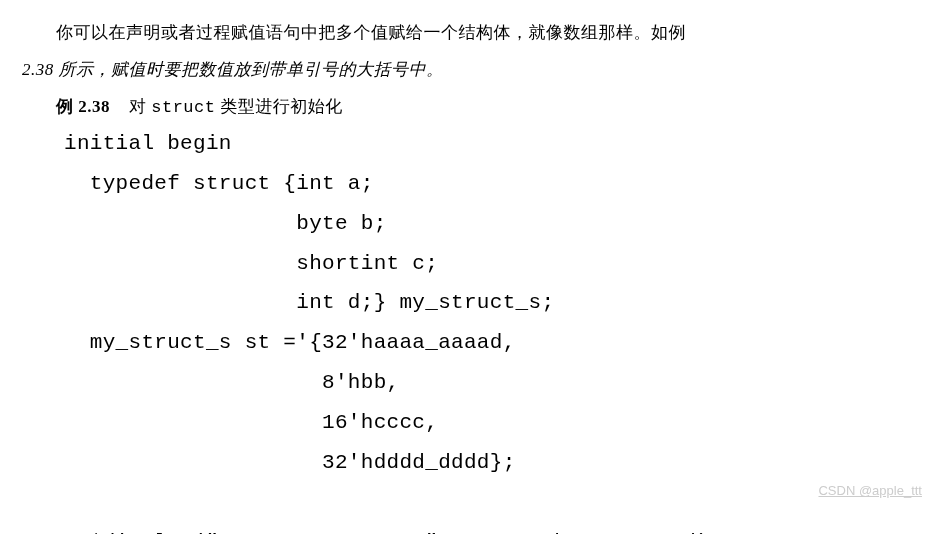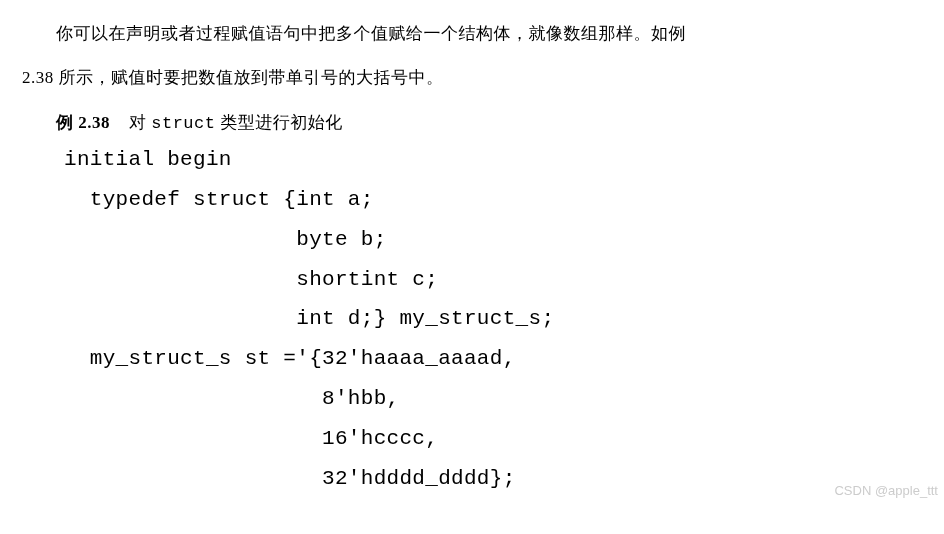--- a/index.html
+++ b/index.html
@@ -9,49 +9,52 @@
       background: #ffffff;
       font-family: "SimSun", "宋体", serif;
       font-size: 17px;
       color: #000000;
       padding: 18px 22px;
       position: relative;
       line-height: 1.9;
     }
     .paragraph {
       text-indent: 2em;
-      margin-bottom: 12px;
+      margin-bottom: 4px;
       letter-spacing: 0.5px;
+      font-family: Liberation Mono, monospace;
     }
     .paragraph2 {
-      margin-bottom: 12px;
+      margin-bottom: 4px;
       letter-spacing: 0.5px;
+      font-style: italic;
     }
     .example-title {
       margin-left: 2em;
       margin-bottom: 0;
       letter-spacing: 0.5px;
     }
     .bold { font-weight: bold; }
     .code-block {
       font-family: Liberation Mono, monospace;
       font-size: 21px;
       white-space: pre;
       margin-left: 2em;
       line-height: 1.9;
       letter-spacing: 0.3px;
     }
     .mono { font-family: "Courier New", monospace; }
     .watermark {
       position: absolute;
       bottom: 30px;
-      right: 6px;
+      right: 22px;
       color: #cccccc;
       font-size: 13px;
       font-family: Arial, sans-serif;
+      text-decoration: underline;
     }
   </style>
 </head>
 <body>
 
 <div class="paragraph">你可以在声明或者过程赋值语句中把多个值赋给一个结构体，就像数组那样。如例</div>
 <div class="paragraph2">2.38 所示，赋值时要把数值放到带单引号的大括号中。</div>
 
 <div class="example-title">
   <span class="bold">例 2.38</span>

